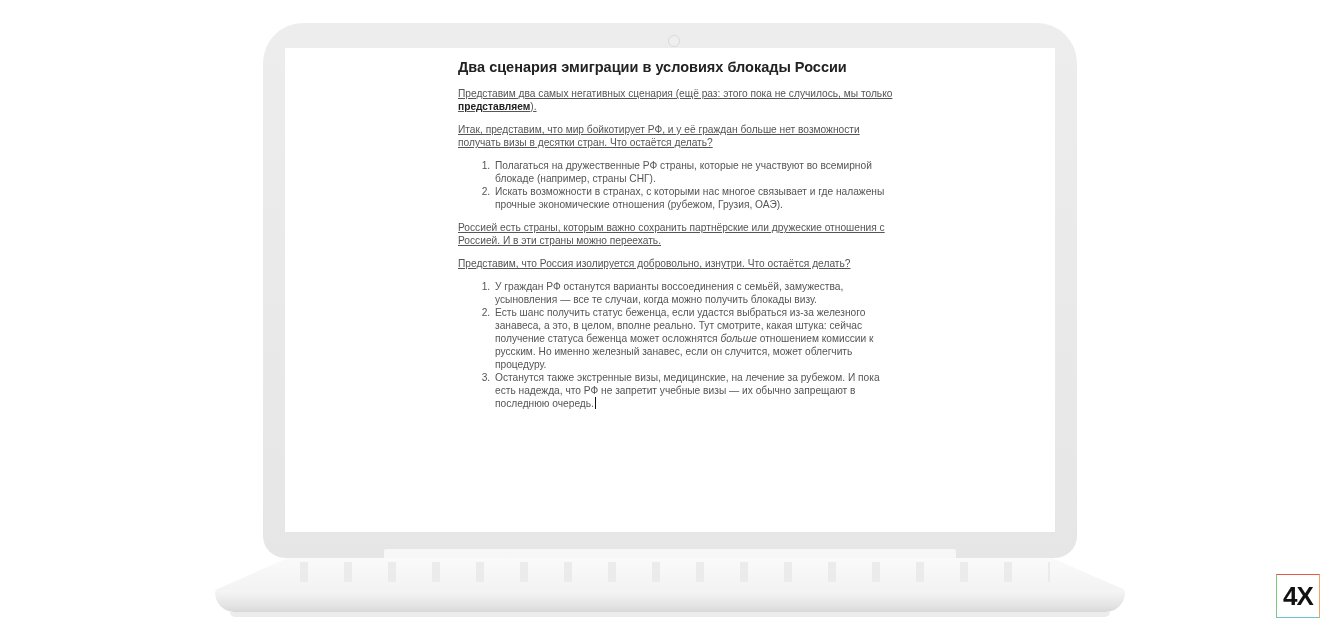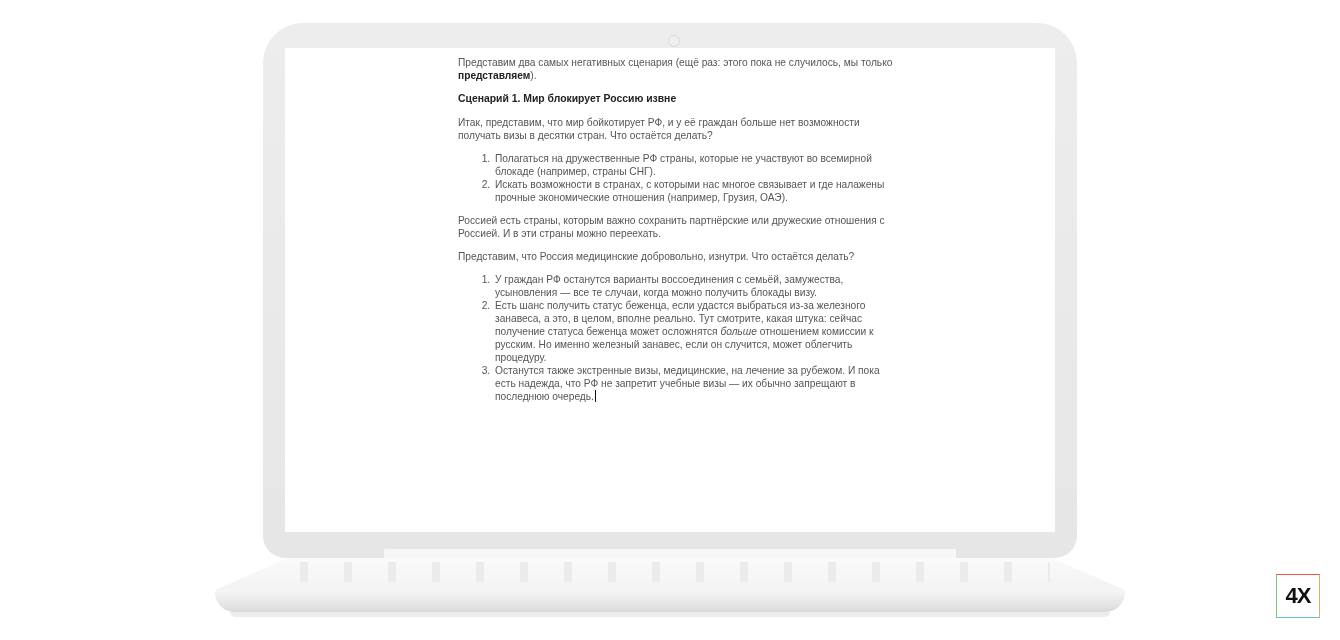--- a/index.html
+++ b/index.html
@@ -20,21 +20,21 @@
     position: absolute; left: 285px; top: 48px; width: 770px; height: 484px;
     background: #ffffff; overflow: hidden;
   }
   .doc {
     position: absolute; left: 173px; top: 8px; width: 440px;
     color: #555; font-size: 10.2px; line-height: 13px;
   }
   .doc h1 {
     margin: 2px 0 11px 0; font-size: 14.5px; line-height: 18px; color: #222; font-weight: bold;
   }
-  .doc p { margin: 0 0 10px 0; }
+  .doc p { margin: 0 0 10px 0; text-decoration: underline; }
   .doc h2 { margin: 0 0 11px 0; font-size: 10.4px; line-height: 13px; color: #222; font-weight: bold; }
   .doc ol { margin: 0 0 10px 0; padding-left: 35px; }
   .doc ol li { padding-left: 2px; }
   .doc b { color: #222; }
   .cursor { display: inline-block; width: 1px; height: 12px; background: #111; vertical-align: -2px; margin-left: 1px; }
 
   .hinge {
     position: absolute; left: 384px; top: 549px; width: 572px; height: 9px;
     background: #f7f7f7; border-radius: 2px 2px 0 0; box-shadow: 0 1px 1px #e3e3e3;
   }
@@ -56,42 +56,42 @@
   }
   .base-shadow {
     position: absolute; left: 230px; top: 612px; width: 880px; height: 5px;
     background: #ececec; border-radius: 0 0 30px 30px;
   }
   .logo {
     position: absolute; left: 1276px; top: 574px; width: 44px; height: 44px; box-sizing: border-box;
     border-top: 1.5px solid #e9574b; border-right: 1.5px solid #f3a45f;
     border-bottom: 1.5px solid #66c5c8; border-left: 1.5px solid #7cc97e;
     display: flex; align-items: center; justify-content: center;
-    font-size: 22px; font-weight: bold; color: #111; letter-spacing: -1px;
+    font-size: 26px; font-weight: bold; color: #111; letter-spacing: -1px;
   }
 </style>
 </head>
 <body>
 
 <div class="lid"></div>
 <div class="webcam"></div>
 
 <div class="screen">
   <div class="doc">
+    <h1>Два сценария эмиграции в условиях блокады России</h1>
     <p><span>Представим два самых негативных сценария (ещё раз: этого пока не случилось, мы только </span><b>представляем</b><span>).</span></p>
 
-    <h2>Сценарий 1. Мир блокирует Россию извне</h2>
     <p>Итак, представим, что мир бойкотирует РФ, и у её граждан больше нет возможности получать визы в десятки стран. Что остаётся делать?</p>
     <ol>
       <li>Полагаться на дружественные РФ страны, которые не участвуют во всемирной блокаде (например, страны СНГ).</li>
-      <li>Искать возможности в странах, с которыми нас многое связывает и где налажены прочные экономические отношения (например, Грузия, ОАЭ).</li>
+      <li>Искать возможности в странах, с которыми нас многое связывает и где налажены прочные экономические отношения (рубежом, Грузия, ОАЭ).</li>
     </ol>
     <p>Россией есть страны, которым важно сохранить партнёрские или дружеские отношения с Россией. И в эти страны можно переехать.</p>
 
-    <p>Представим, что Россия медицинские добровольно, изнутри. Что остаётся делать?</p>
+    <p>Представим, что Россия изолируется добровольно, изнутри. Что остаётся делать?</p>
     <ol>
       <li>У граждан РФ останутся варианты воссоединения с семьёй, замужества, усыновления — все те случаи, когда можно получить блокады визу.</li>
       <li><span>Есть шанс получить статус беженца, если удастся выбраться из-за железного занавеса, а это, в целом, вполне реально. Тут смотрите, какая штука: сейчас получение статуса беженца может осложнятся </span><i>больше</i><span> отношением комиссии к русским. Но именно железный занавес, если он случится, может облегчить процедуру.</span></li>
       <li><span>Останутся также экстренные визы, медицинские, на лечение за рубежом. И пока есть надежда, что РФ не запретит учебные визы — их обычно запрещают в последнюю очередь.</span><span class="cursor"></span></li>
     </ol>
   </div>
 </div>
 
 <div class="hinge"></div>
 <div class="deck"></div>

